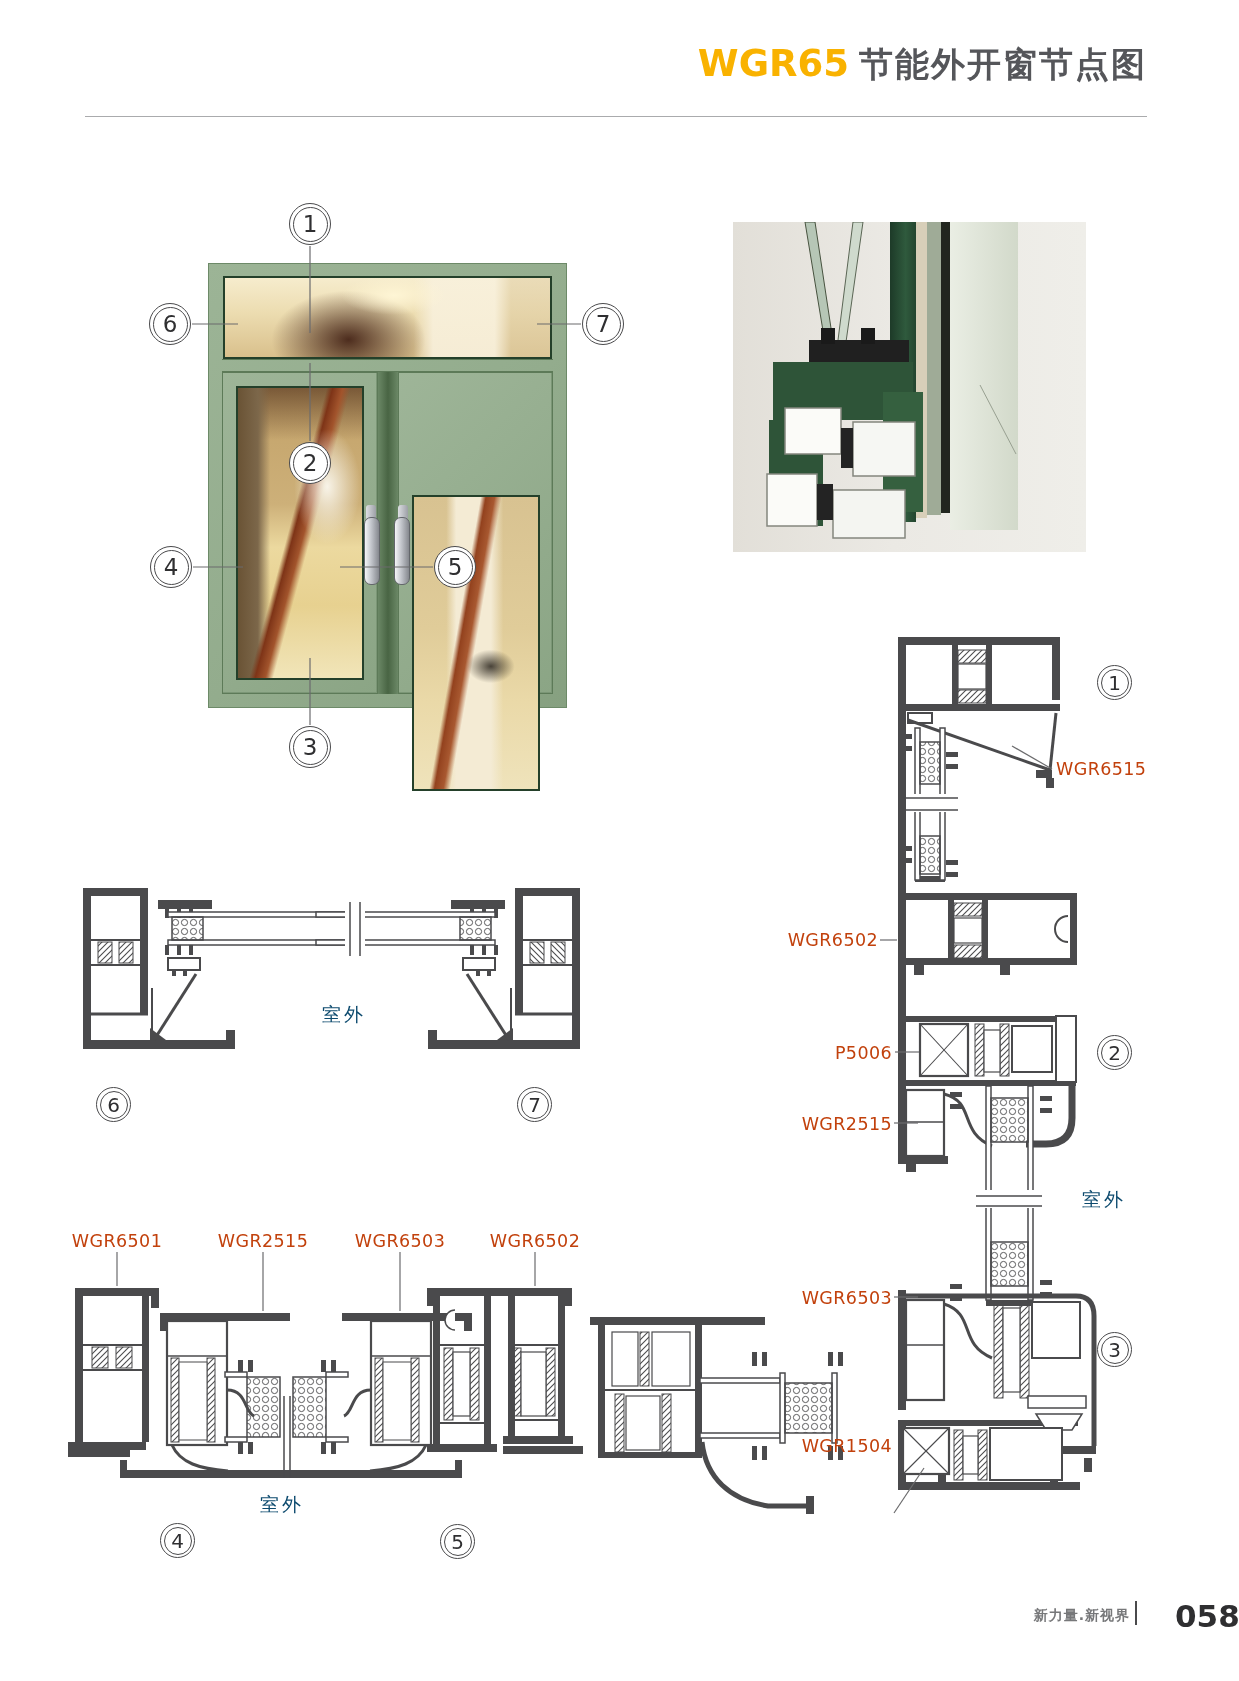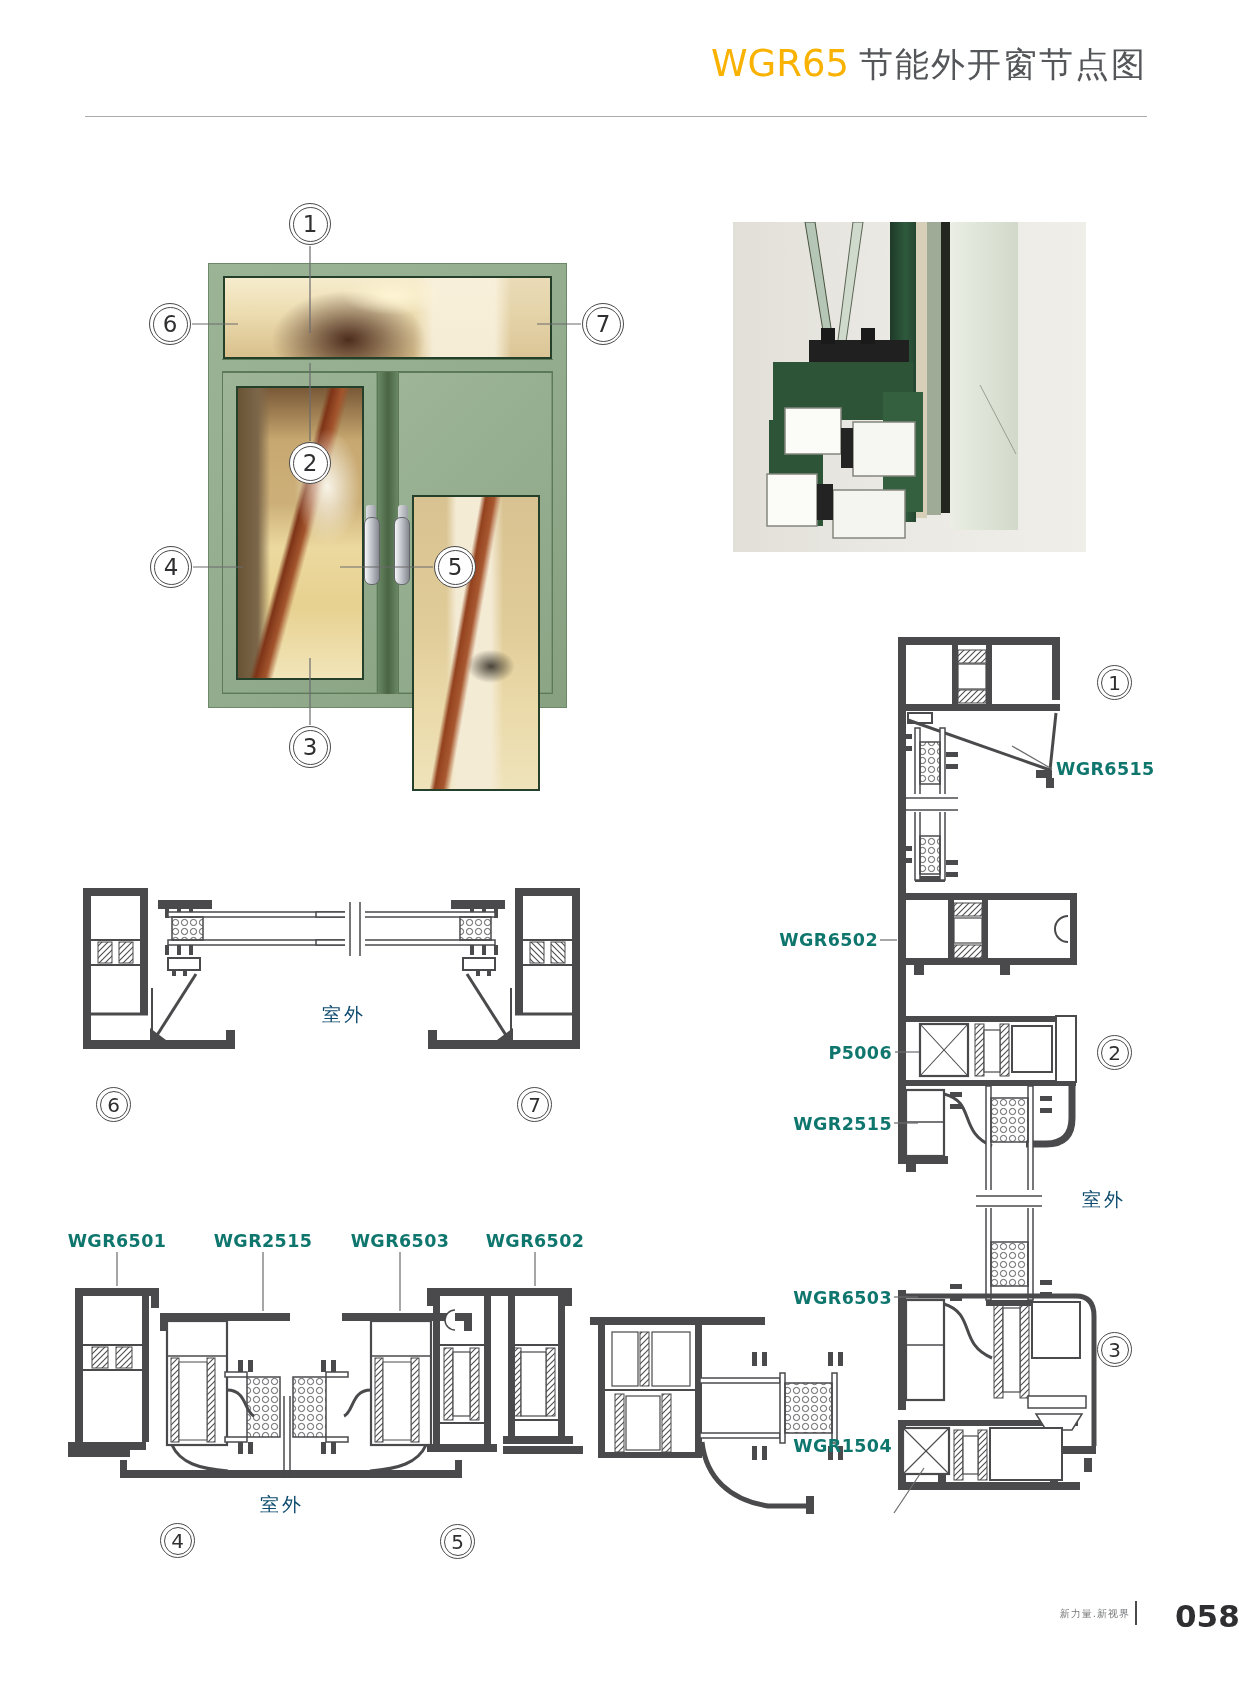--- a/index.html
+++ b/index.html
@@ -1,20 +1,20 @@
 <!DOCTYPE html>
 <html><head>
 <meta charset="utf-8">
 <style>
   html,body{margin:0;padding:0;background:#ffffff;}
   .page{position:relative;width:1239px;height:1681px;background:#fff;overflow:hidden;
         font-family:"DejaVu Sans","Liberation Sans",sans-serif;}
 
   
-  .hdr-line1{position:absolute;top:42px;right:92px;white-space:nowrap;font-weight:normal;text-align:right;}
+  .hdr-line1{position:absolute;top:42px;right:92px;white-space:nowrap;font-weight:bold;text-align:right;}
   .hdr-code{font-size:37px;color:#f9b200;letter-spacing:0px;}
   .hdr-zh{font-size:34px;color:#55565a;margin-left:10px;letter-spacing:2px;}
   .hdr-sub{position:absolute;top:92px;right:92px;font-size:20px;font-weight:bold;color:#58595b;
            letter-spacing:0.2px;white-space:nowrap;}
   .hdr-rule{position:absolute;left:85px;top:116px;width:1062px;height:1px;background:#aaabad;}
 
   
   .window{position:absolute;left:208px;top:263px;width:359px;height:445px;
           background:linear-gradient(135deg,#9cb496 0%,#93ac8d 55%,#86a080 100%);
           box-shadow:inset 0 0 0 1px #6d8a68;}
@@ -51,28 +51,28 @@
 
   
   .callout{position:absolute;width:42px;height:42px;border:1.6px solid #4a4a4c;border-radius:50%;
            background:#fff;box-sizing:border-box;display:flex;align-items:center;justify-content:center;}
   .callout::after{content:"";position:absolute;inset:2.5px;border:1.1px solid #4a4a4c;border-radius:50%;}
   .callout span{font-size:23px;color:#2f2f31;line-height:1;}
   .callout.sm{width:35px;height:35px;}
   .callout.sm span{font-size:20px;}
 
   
-  .plabel{position:absolute;font-size:17.5px;color:#0f766e;letter-spacing:0.4px;white-space:nowrap;font-weight:bold;}
+  .plabel{position:absolute;font-size:17.5px;color:#c2410c;letter-spacing:0.4px;white-space:nowrap;}
   .plabel.r{text-align:right;}
   .plabel.c{text-align:center;}
   .outdoor{position:absolute;font-size:19px;color:#0c4a6e;letter-spacing:3px;white-space:nowrap;}
 
   
   .foot-slogan{position:absolute;top:1607px;left:1000px;width:130px;text-align:right;
-               font-size:10px;color:#77787a;letter-spacing:1px;}
+               font-size:14px;color:#77787a;letter-spacing:1px;font-weight:bold;}
   .foot-bar{position:absolute;left:1135px;top:1601px;width:2px;height:24px;background:#4a4a4c;}
   .foot-page{position:absolute;left:1175px;top:1598px;font-size:31px;font-weight:bold;color:#2f2f31;}
 
   svg.overlay{position:absolute;left:0;top:0;pointer-events:none;}
   .panel3d{position:absolute;left:733px;top:222px;width:353px;height:330px;}
 </style>
 </head>
 <body>
 
 <div class="page">

